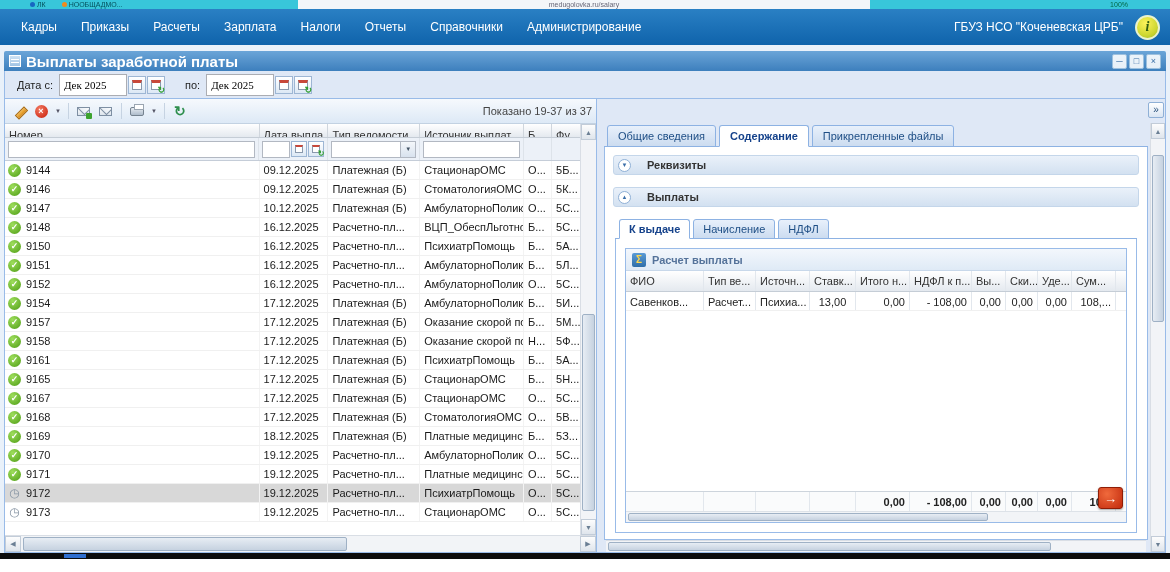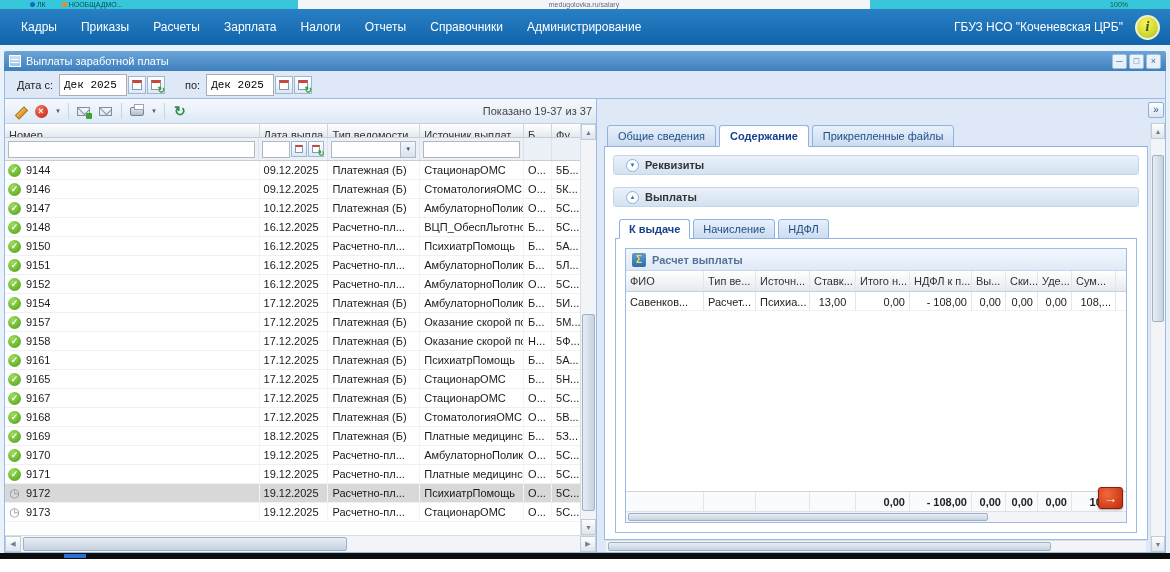--- a/index.html
+++ b/index.html
@@ -20,29 +20,29 @@
 .menu-items{display:flex;gap:2px;align-items:center}
 .menu-item{padding:5px 11px;font-size:12px;border-radius:2px;cursor:pointer;white-space:nowrap}
 .org{margin-left:auto;font-size:12px;margin-right:12px;white-space:nowrap}
 .info-icon{width:25px;height:25px;flex:none;border-radius:50%;background:radial-gradient(circle at 40% 30%,#fdf25a,#cfd833 60%,#9fb81f);border:2px solid #e9f3cf;color:#2f5b10;font-weight:bold;font-size:14px;font-style:italic;font-family:"Liberation Serif",serif;display:flex;align-items:center;justify-content:center;cursor:pointer}
 
 
 .window{height:508px;background:#e9f1fa;padding:6px 4px 0;display:flex;flex-direction:column}
 .titlebar{height:20px;flex:none;background:linear-gradient(#6ba5d8,#3d7fbd);border-radius:2px 2px 0 0;display:flex;align-items:center;padding:0 5px;color:#fff}
 .win-icon{width:12px;height:12px;border:1px solid #fff;background:linear-gradient(#cfe2f3,#9fc3e4);margin-right:5px;position:relative;flex:none}
 .win-icon::after{content:"";position:absolute;left:1px;right:1px;top:3px;border-top:1px solid #fff;box-shadow:0 3px 0 #fff}
-.win-title{font-weight:normal;font-size:11px;white-space:nowrap}
+.win-title{font-weight:bold;font-size:15px;white-space:nowrap}
 .win-tools{margin-left:auto;display:flex;gap:2px}
 .tool{width:15px;height:15px;background:rgba(255,255,255,.88);border:1px solid #9cc0de;border-radius:2px;color:#3a6ea5;font-size:9px;line-height:13px;text-align:center;cursor:pointer}
 
 
 .filterbar{height:28px;flex:none;background:#dfe8f6;border:1px solid #99bbe8;border-top:none;display:flex;align-items:center;gap:6px;padding:0 12px}
 .filterbar label{font-size:11px;color:#222}
 .datefield{display:flex;align-items:center;gap:1px;margin-right:14px}
-.datefield input{width:68px;height:22px;border:1px solid #abadb3;font-size:11px;padding:0 4px;font-family:Liberation Mono, monospace}
+.datefield input{width:68px;height:22px;border:1px solid #abadb3;font-size:11px;padding:0 4px;font-family:Liberation Serif, serif}
 .cal-btn{width:18px;height:18px;border:1px solid #9db6d4;background:linear-gradient(#ffffff,#dce8f5);display:flex;align-items:center;justify-content:center;cursor:pointer;position:relative;flex:none}
 .cal-glyph{width:10px;height:10px;background:#fff;border:1px solid #8a99ad;border-top:3px solid #c8483a;display:block}
 .cal-btn.refresh::after{content:"\21bb";position:absolute;right:-1px;bottom:-2px;color:#2f9e2f;font-size:9px;font-weight:bold}
 
 
 .main{flex:1;display:flex;min-height:0;background:#dfe8f6;border:1px solid #99bbe8;border-top:none}
 .left-panel{width:592px;flex:none;display:flex;flex-direction:column;background:#fff;border-right:1px solid #99bbe8;min-height:0}
 .splitter{width:5px;background:#dfe8f6;cursor:col-resize}
 .right-panel{flex:1;display:flex;position:relative;background:#dfe8f6;min-width:0}
 
@@ -116,21 +116,21 @@
 .hthumb{position:absolute;top:1px;bottom:1px;left:2px;width:58%;background:linear-gradient(#e7edf4,#c6d2e0);border:1px solid #9fb1c5;border-radius:2px;cursor:grab}
 
 
 .rp-body{flex:1;display:flex;flex-direction:column;min-width:0;padding:0 2px}
 .collapse-btn{position:absolute;top:3px;right:1px;width:16px;height:16px;background:linear-gradient(#fff,#d9e5f3);border:1px solid #8fb0d6;color:#29527c;font-size:10px;line-height:14px;text-align:center;border-radius:2px;cursor:pointer;z-index:5}
 .rp-top{height:22px;flex:none}
 .tabstrip{display:flex;padding:0 3px;border-bottom:1px solid #8db2e3;align-items:flex-end;height:26px;flex:none}
 .tab{position:relative;top:1px;margin-right:3px;border:1px solid #8db2e3;border-radius:3px 3px 0 0;background:linear-gradient(#e8f0fb,#ccdcf0);padding:4px 10px;font-size:11px;color:#1e4e85;white-space:nowrap;cursor:pointer}
 .tab.active{background:#fff;border-bottom-color:#fff;font-weight:bold;color:#15428b}
 .tab-panel{flex:1;border:1px solid #99bbe8;border-top:none;background:#fff;padding:8px 8px 6px;display:flex;flex-direction:column;min-height:0}
-.section-hdr{height:20px;flex:none;background:linear-gradient(#eaf1fa,#d3e1f1);border:1px solid #c4d6ea;border-radius:3px;display:flex;align-items:center;gap:6px;padding:0 12px;font-weight:bold;color:#333;font-size:11px;cursor:pointer}
+.section-hdr{height:20px;flex:none;background:linear-gradient(#eaf1fa,#d3e1f1);border:1px solid #c4d6ea;border-radius:3px;display:flex;align-items:center;gap:16px;padding:0 4px;font-weight:bold;color:#333;font-size:11px;cursor:pointer}
 .section-hdr.first{margin-bottom:12px}
 .section-hdr.second{margin-bottom:8px}
 .toggle-icon{width:13px;height:13px;flex:none;border-radius:50%;background:#fff;border:1px solid #8fb0d6;color:#3b6ea8;font-size:6px;display:flex;align-items:center;justify-content:center}
 .inner-tabstrip{display:flex;padding:0 4px;border-bottom:1px solid #8db2e3;align-items:flex-end;height:24px;flex:none;margin:0 2px}
 .inner-tabstrip .tab{padding:3px 9px}
 .payment-area{flex:1;border:1px solid #99bbe8;border-top:none;padding:9px;display:flex;min-height:0;margin:0 2px}
 .calc-panel{flex:1;border:1px solid #99bbe8;display:flex;flex-direction:column;min-height:0;position:relative;background:#fff}
 .calc-title{height:22px;flex:none;background:linear-gradient(#f3f7fc,#dfeaf6);border-bottom:1px solid #c8d8ea;display:flex;align-items:center;gap:6px;padding:0 6px;color:#55739a;font-weight:bold;font-size:11px}
 .sum-icon{width:14px;height:14px;flex:none;background:linear-gradient(#5a9bd6,#2f6ea8);color:#ffd84d;border-radius:2px;font-size:10px;line-height:14px;text-align:center;font-weight:bold}
 .calc-header{display:flex;height:21px;flex:none;background:linear-gradient(#ffffff,#e4e9ef);border-bottom:1px solid #c5cdd6}

